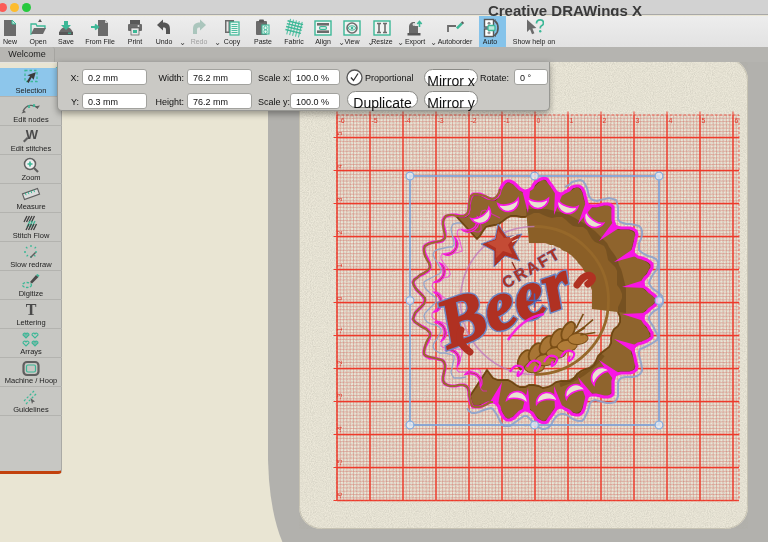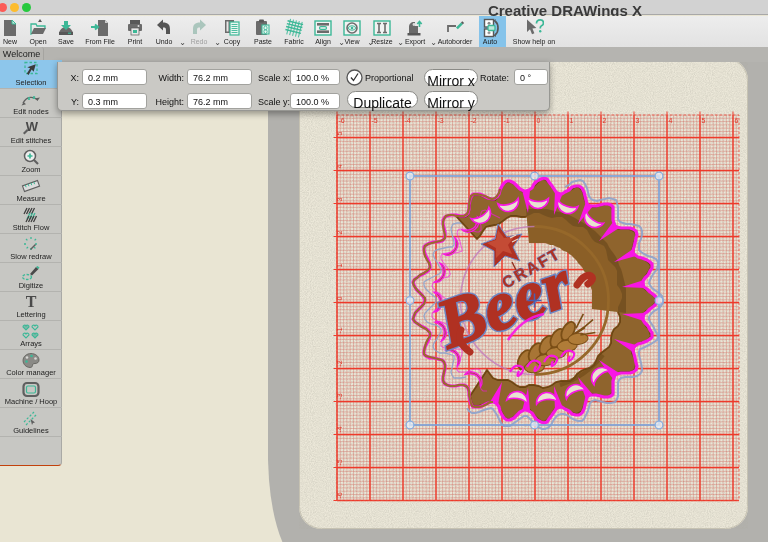--- a/index.html
+++ b/index.html
@@ -8,24 +8,24 @@
 .tl { position:absolute; top:3px; width:9px; height:9px; border-radius:50%; }
 #title { position:absolute; top:2px; left:465px; width:200px; text-align:center; font-size:15px; font-weight:bold; color:#3a3a3a; }
 #toolbar { position:absolute; left:0; top:16px; width:768px; height:31px; background:linear-gradient(#ededed,#e2e2e2); }
 .titem { position:absolute; top:1px; width:48px; height:31px; text-align:center; }
 .ticn { height:21px; padding-top:1px; }
 .tlbl { font-size:7px; color:#1b1b1b; white-space:nowrap; }
 .caret { position:absolute; right:2px; bottom:4px; font-size:8px; color:#444; line-height:2px; }
 #autohl { position:absolute; left:479px; top:0px; width:27px; height:31px; background:#85c3ea; }
 #tabstrip { position:absolute; left:0; top:47px; width:768px; height:15px; background:#b5b4b0; }
 .tab { position:absolute; top:0px; height:15px; border-radius:3px 3px 0 0; font-size:9px; color:#1d1d1d; text-align:center; line-height:15px; }
-#tab1 { left:0px; width:44px; background:#b7b6b2; border-right:1px solid #a5a4a0; }
+#tab1 { left:0px; width:55px; background:#b7b6b2; border-right:1px solid #a5a4a0; }
 #tab2 { left:55px; width:57px; background:#14b8a6;margin-top:20px; }
 #paneltop { position:absolute; left:0; top:15px; width:550px; height:1px; background:#e6e4de; }
-#sidebar { position:absolute; left:0; top:60px; width:62px; height:406px; background:#c7c7c3; border-right:1px solid #a9a9a5; border-bottom:1px solid #c2410c; border-radius:0 0 4px 0; }
+#sidebar { position:absolute; left:0; top:68px; width:62px; height:406px; background:#c7c7c3; border-right:1px solid #a9a9a5; border-bottom:3px solid #c2410c; border-radius:0 0 4px 0; }
 .sitem { width:62px; height:29px; text-align:center; border-bottom:1px solid #b3b3af; padding-top:1px; }
 .sitem svg { display:block; margin:0 auto; }
 .slbl { font-size:7.5px; color:#222; margin-top:-1px; white-space:nowrap; }
 .sel { background:#8dc6eb; }
 #panel { position:absolute; left:57px; top:62px; width:493px; height:49px; background:#cac9c5; border:1px solid #979793; border-top:none; border-radius:0 0 5px 5px; box-shadow:0 2.5px 6px rgba(0,0,0,0.35); }
 .plbl { position:absolute; font-size:9px; color:#111; text-align:right; }
 .pin { position:absolute; height:16px; background:#fff; border:1px solid #a2a29e; border-radius:3px; font-size:9px; color:#111; padding:3px 0 0 5px; }
 .pbtn { position:absolute; height:17px; background:#fff; border:1.5px solid #8a8a86; border-radius:9px; font-size:14px; color:#111; text-align:center; padding-top:3px; }
 </style></head>
 <body>
@@ -474,30 +474,20 @@
             <path d="M5,4a1.6,1.6 0 0 1 3,1l-3,3l-3-3a1.6,1.6 0 0 1 3-1z" fill="#7fb8a8"></path>
             <path d="M14,4a1.6,1.6 0 0 1 3,1l-3,3l-3-3a1.6,1.6 0 0 1 3-1z"></path>
             <path d="M5,12a1.6,1.6 0 0 1 3,1l-3,3l-3-3a1.6,1.6 0 0 1 3-1z"></path>
             <path d="M14,12a1.6,1.6 0 0 1 3,1l-3,3l-3-3a1.6,1.6 0 0 1 3-1z" fill="#7fb8a8"></path>
           </g>
         </svg>
         <div class="slbl">Arrays</div>
       </div>
       <div class="sitem">
         <svg width="20" height="18" viewBox="0 0 20 18">
-          <path d="M10,2.5c4.5,0 8,2.8 8,6.5c0,2.5-2,3.5-4,3.5c-1.5,0-2.5,0.5-2.5,1.8c0,1.2-0.8,2.2-2.3,2.2c-4,0-7.2-3.2-7.2-7S5.5,2.5 10,2.5z" fill="#8a8a86" stroke="#5a5a56" stroke-width="0.8"></path>
-          <circle cx="6" cy="6.5" r="1.3" fill="#d8d8d4"></circle>
-          <circle cx="10.5" cy="5" r="1.3" fill="#3cb897"></circle>
-          <circle cx="14.5" cy="7.5" r="1.3" fill="#d8d8d4"></circle>
-          <circle cx="5.5" cy="10.5" r="1.3" fill="#3cb897"></circle>
-        </svg>
-        <div class="slbl">Color manager</div>
-      </div>
-      <div class="sitem">
-        <svg width="20" height="18" viewBox="0 0 20 18">
           <rect x="2.5" y="3" width="15" height="13" rx="3.5" fill="none" stroke="#5f5f5f" stroke-width="2.2"></rect>
           <rect x="5.5" y="6" width="9" height="7" rx="1.5" fill="none" stroke="#3cb897" stroke-width="1.2"></rect>
         </svg>
         <div class="slbl">Machine / Hoop</div>
       </div>
       <div class="sitem">
         <svg width="20" height="18" viewBox="0 0 20 18">
           <path d="M3,13L13,3M5,16L16,5" stroke="#3cb897" stroke-width="1.2" stroke-dasharray="2.2,1.8"></path>
           <path d="M11,16l-1.5-6l4.5,3.5l-2,0.5z" fill="#5f5f5f"></path>
         </svg>

